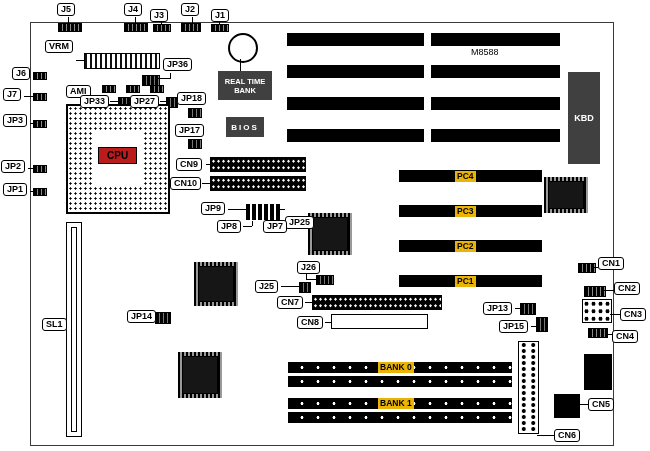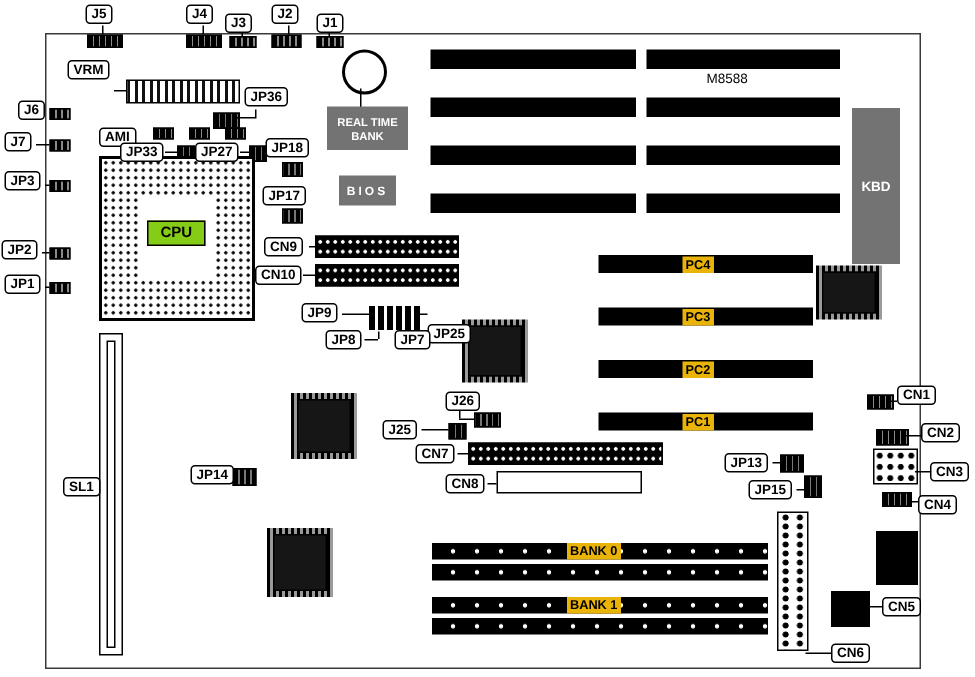--- a/index.html
+++ b/index.html
@@ -7,33 +7,33 @@
   .board{position:absolute;border:1px solid #3a3a3a;background:#fff;z-index:0}
   .lbl{position:absolute;border:1px solid #000;border-radius:3px;background:#fff;font-size:9px;font-weight:bold;line-height:11px;padding:0 3px;white-space:nowrap;z-index:6;color:#000}
   .line{position:absolute;background:#000;z-index:2}
   .bar{position:absolute;background:#000;z-index:1}
   .hdr{position:absolute;background:#111 repeating-linear-gradient(90deg,#000 0 3px,#8a8a8a 3px 4px);border:1px solid #000;z-index:1}
   .jmp{position:absolute;background:#111 repeating-linear-gradient(90deg,#000 0 3px,#777 3px 4px);border:1px solid #000;z-index:1}
   .vjmp{position:absolute;width:4px;height:16px;background:#000;z-index:1}
   .pins{position:absolute;border:1px solid #000;background:repeating-linear-gradient(90deg,#111 0 2px,#fff 2px 5px);z-index:1}
   .dotbar{position:absolute;background-color:#000;background-image:radial-gradient(circle,#fff 1px,transparent 1.4px);background-size:5px 6.5px;border:1px solid #000;z-index:1}
   .simm{position:absolute;background-color:#000;background-image:radial-gradient(circle,#fff 1.2px,transparent 1.7px);background-size:16px 11px;background-position:6px 50%;z-index:1}
-  .chip{position:absolute;background:#737373;color:#fff;display:flex;flex-direction:column;align-items:center;justify-content:center;text-align:center;font-weight:bold;z-index:3}
+  .chip{position:absolute;background:#404040;color:#fff;display:flex;flex-direction:column;align-items:center;justify-content:center;text-align:center;font-weight:bold;z-index:3}
   .qfp{position:absolute;background:repeating-linear-gradient(90deg,#000 0 2px,#9a9a9a 2px 4px);z-index:1}
   .qfp i{position:absolute;inset:4px;background:#161616;border:1px solid #000}
   .socket{position:absolute;border:2px solid #000;background-color:#fff;background-image:radial-gradient(circle,#000 0.9px,transparent 1.3px);background-size:5px 5px;z-index:1}
   .socket i{position:absolute;inset:26px;background:#fff}
   .slot-lbl{position:absolute;background:#eab308;font-size:8.5px;font-weight:bold;line-height:11px;padding:0 2px;z-index:4;white-space:nowrap;color:#000}
   .grid{position:absolute;background-color:#fff;background-image:radial-gradient(circle,#000 1.8px,transparent 2.2px);background-size:7px 7.5px;border:1px solid #000;z-index:1}
   .circle{position:absolute;border:2px solid #000;border-radius:50%;background:#fff;z-index:1}
   .vslot{position:absolute;border:1px solid #000;background:#fff;z-index:1}
   .vslot i{position:absolute;left:4px;right:4px;top:4px;bottom:4px;border:1px solid #000}
   .wbar{position:absolute;border:1px solid #000;background:#fff;z-index:1}
   .txt{position:absolute;font-size:9px;color:#000;z-index:4;white-space:nowrap}
-  .cpu-lbl{position:absolute;border:1px solid #000;background:#84cc16;font-size:10px;font-weight:bold;padding:2px 8px;z-index:4;color:#000}
+  .cpu-lbl{position:absolute;border:1px solid #000;background:#b91c1c;font-size:10px;font-weight:bold;padding:2px 8px;z-index:4;color:#000}
 </style>
 </head>
 <body>
 
 <div class="wrap">
 
   <div class="board" style="left:30px;top:22px;width:582px;height:422px"></div>
 
   <div class="hdr" style="left:58px;top:23px;width:22px;height:7px"></div>
   <div class="hdr" style="left:124px;top:23px;width:22px;height:7px"></div>
@@ -172,21 +172,21 @@
   <div class="bar" style="left:431px;top:33px;width:129px;height:13px"></div>
   <div class="bar" style="left:287px;top:65px;width:137px;height:13px"></div>
   <div class="bar" style="left:431px;top:65px;width:129px;height:13px"></div>
   <div class="bar" style="left:287px;top:97px;width:137px;height:13px"></div>
   <div class="bar" style="left:431px;top:97px;width:129px;height:13px"></div>
   <div class="bar" style="left:287px;top:129px;width:137px;height:13px"></div>
   <div class="bar" style="left:431px;top:129px;width:129px;height:13px"></div>
 
   <div class="txt" style="left:471px;top:47px">M8588</div>
 
-  <div class="chip" style="left:568px;top:72px;width:32px;height:104px;font-size:9px">
+  <div class="chip" style="left:568px;top:72px;width:32px;height:92px;font-size:9px">
     <span>KBD</span>
   </div>
 
   <div class="bar" style="left:399px;top:170px;width:143px;height:12px"></div>
   <div class="slot-lbl" style="left:455px;top:171px">PC4</div>
   <div class="bar" style="left:399px;top:205px;width:143px;height:12px"></div>
   <div class="slot-lbl" style="left:455px;top:206px">PC3</div>
   <div class="bar" style="left:399px;top:240px;width:143px;height:12px"></div>
   <div class="slot-lbl" style="left:455px;top:241px">PC2</div>
   <div class="bar" style="left:399px;top:275px;width:143px;height:12px"></div>

